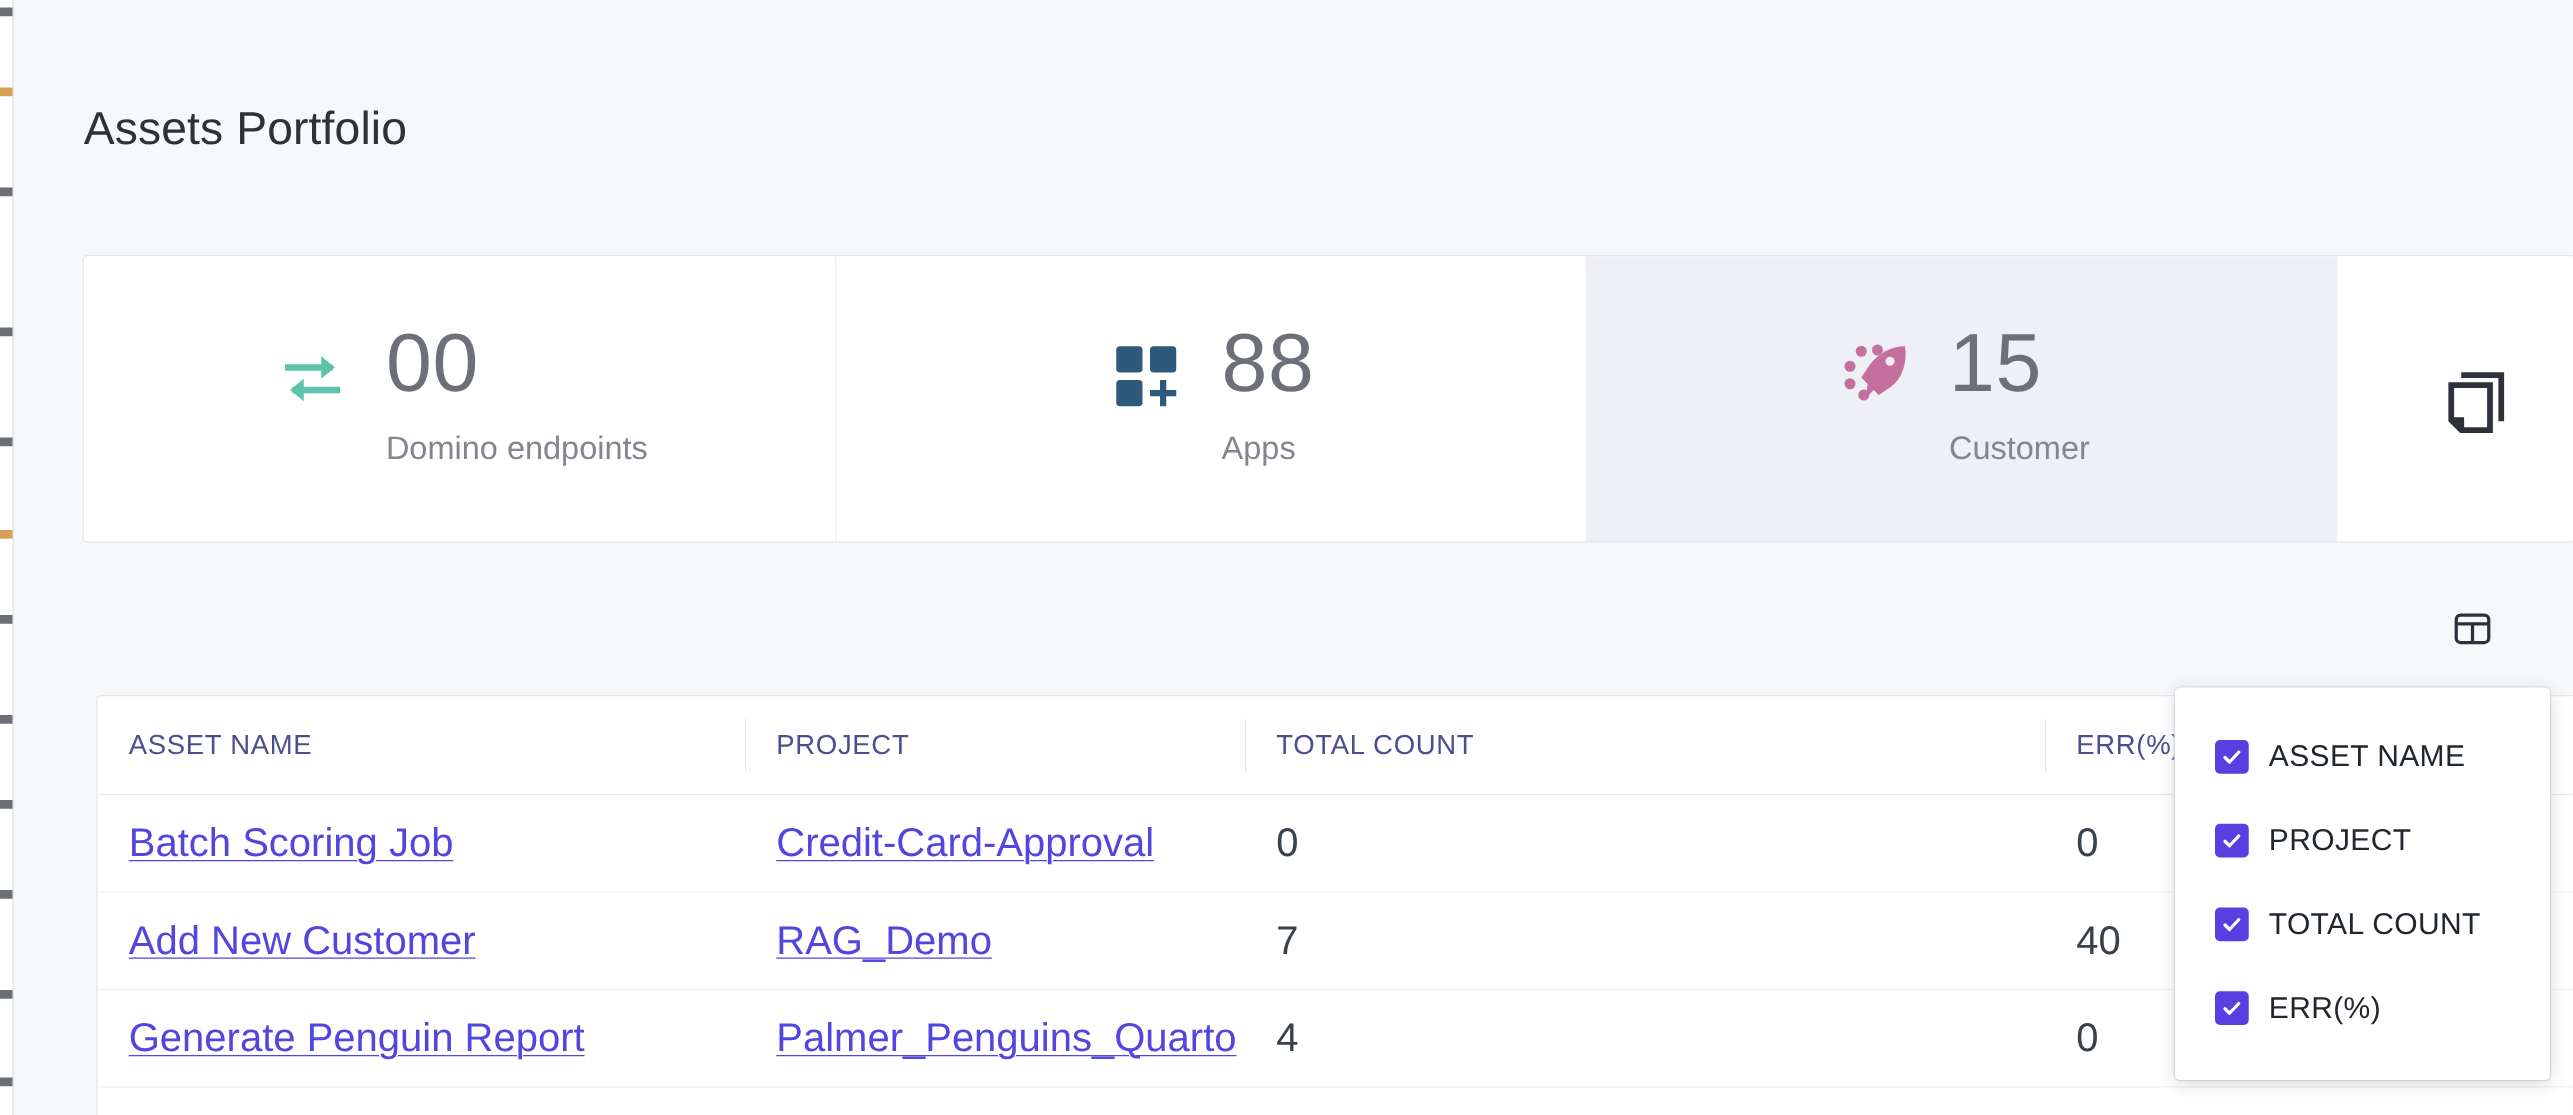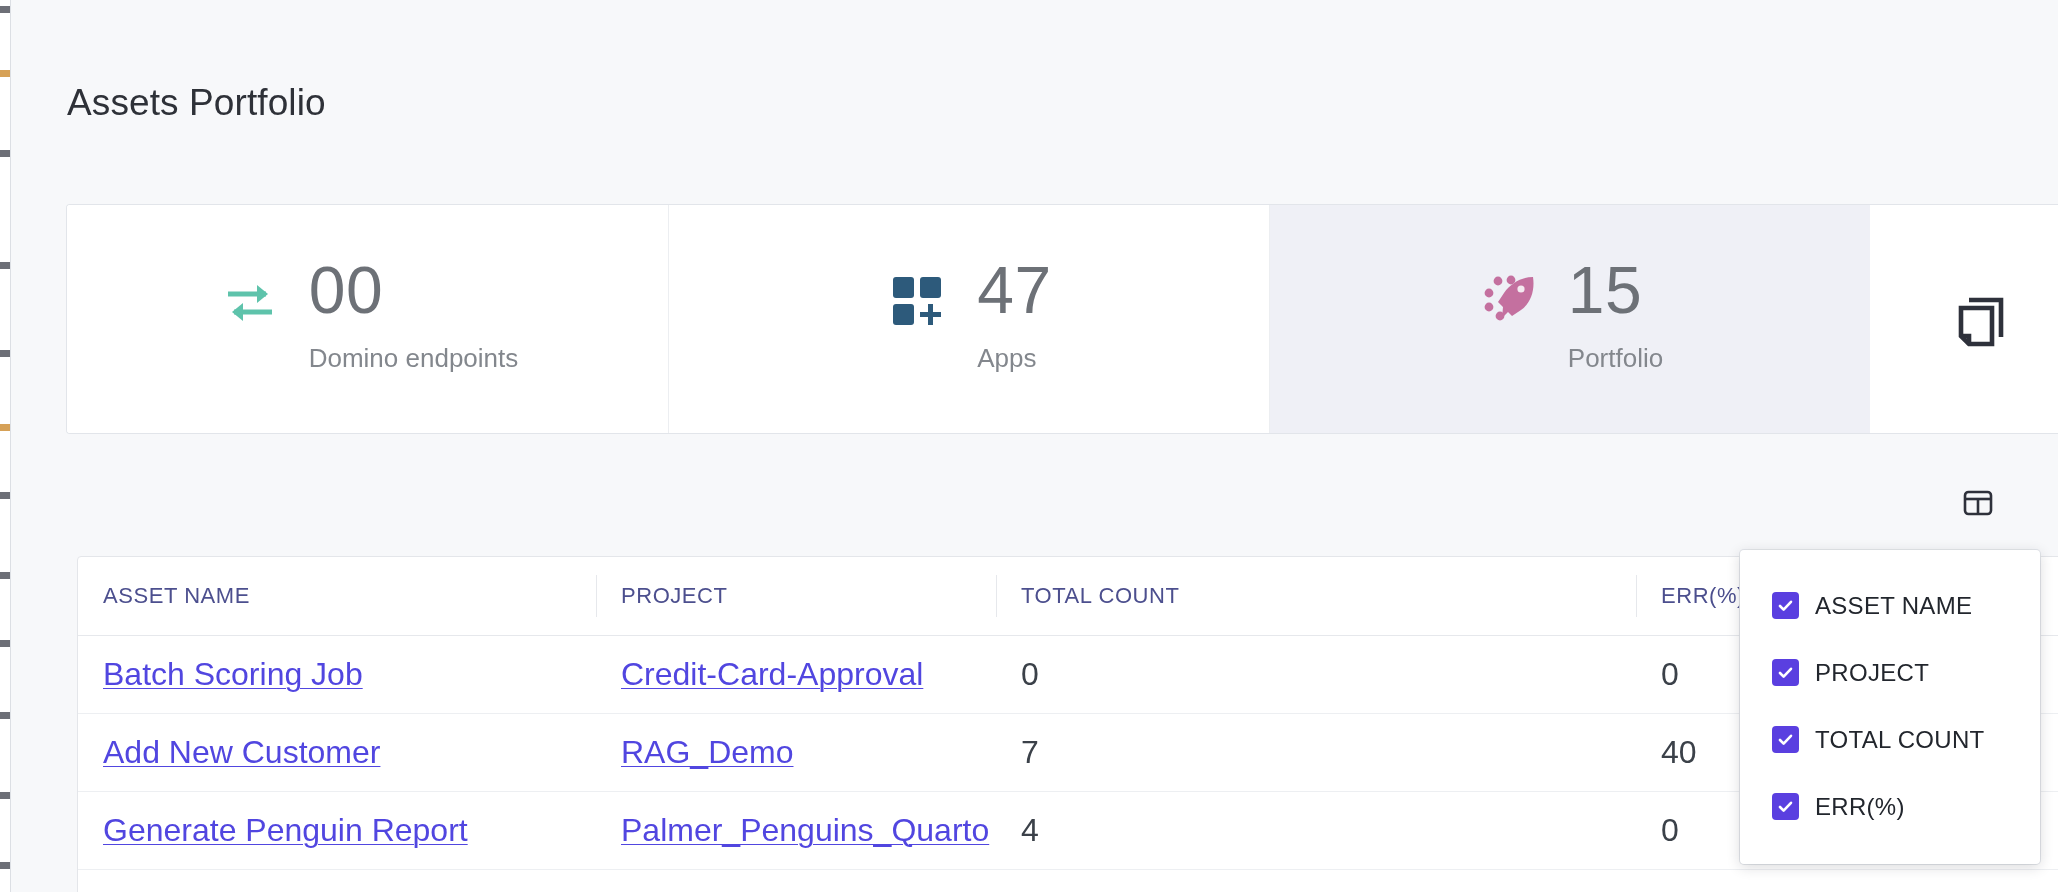--- a/index.html
+++ b/index.html
@@ -295,21 +295,21 @@
         <div class="card-inner">
           <span class="card-icon">
             <svg width="56" height="56" viewBox="0 0 56 56" aria-hidden="true">
               <rect x="3" y="3" width="21" height="21" rx="3" fill="#2d5a7b"></rect>
               <rect x="30" y="3" width="21" height="21" rx="3" fill="#2d5a7b"></rect>
               <rect x="3" y="30" width="21" height="21" rx="3" fill="#2d5a7b"></rect>
               <path d="M40.5 30 v21 M30 40.5 h21" stroke="#2d5a7b" stroke-width="5" stroke-linecap="butt"></path>
             </svg>
           </span>
           <span class="card-text">
-            <span class="card-value">47</span>
+            <span class="card-value">88</span>
             <span class="card-label">Apps</span>
           </span>
         </div>
       </div>
 
       <div class="card selected">
         <div class="card-inner">
           <span class="card-icon">
             <svg width="62" height="62" viewBox="0 0 62 62" aria-hidden="true">
               <g fill="#c4709f">
@@ -318,21 +318,21 @@
                 <circle cx="11" cy="22" r="4.4"></circle>
                 <circle cx="11" cy="36" r="4.4"></circle>
                 <circle cx="22" cy="45" r="4.4"></circle>
                 <path d="M55 6 C44 6 33 12 26 22 L20 31 L25 36 L24 47 L30 41 L34 45 L43 39 C53 32 57 19 55 6 Z"></path>
                 <circle cx="43" cy="18" r="3.6" fill="#f4eaf0"></circle>
               </g>
             </svg>
           </span>
           <span class="card-text">
             <span class="card-value">15</span>
-            <span class="card-label">Portfolio</span>
+            <span class="card-label">Customer</span>
           </span>
         </div>
       </div>
 
       <div class="card partial">
         <div class="card-inner">
           <span class="card-icon">
             <svg width="60" height="60" viewBox="0 0 60 60" aria-hidden="true">
               <path d="M18 9 H50 V46" fill="none" stroke="#2e313b" stroke-width="4.6" stroke-linejoin="miter"></path>
               <path d="M10 17 H41 V53 H18 L10 45 Z" fill="none" stroke="#2e313b" stroke-width="4.6" stroke-linejoin="miter"></path>

